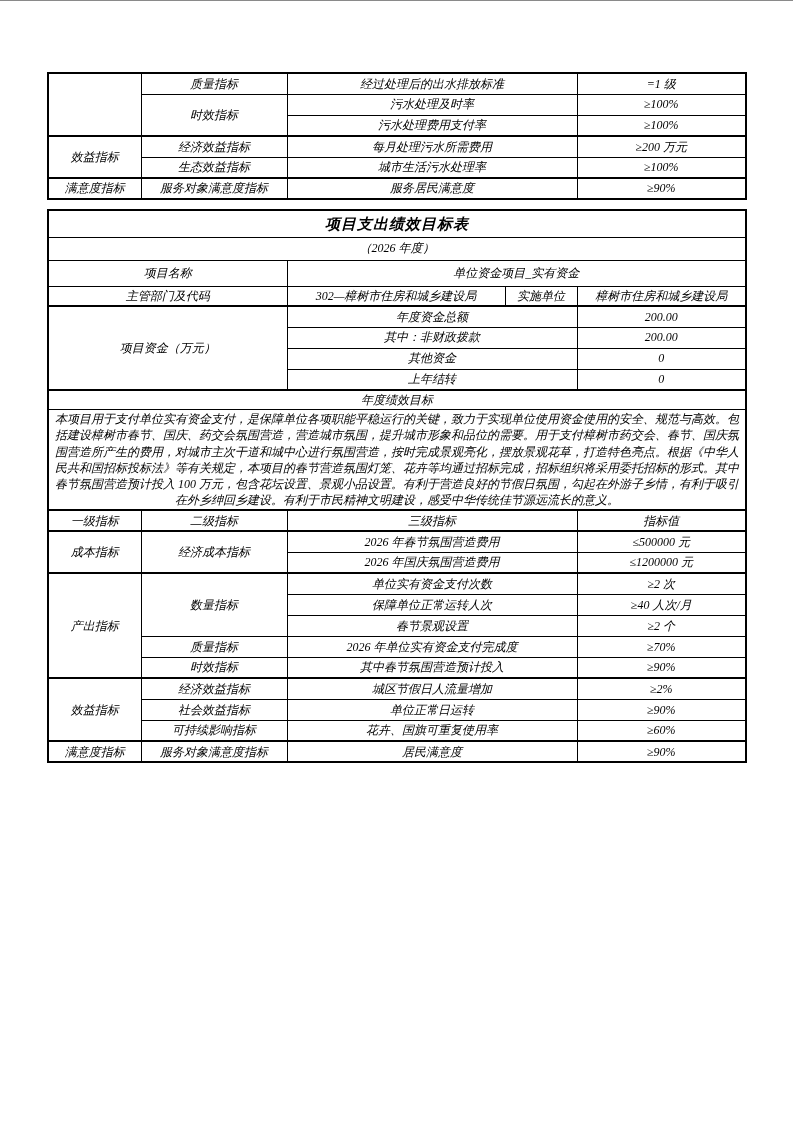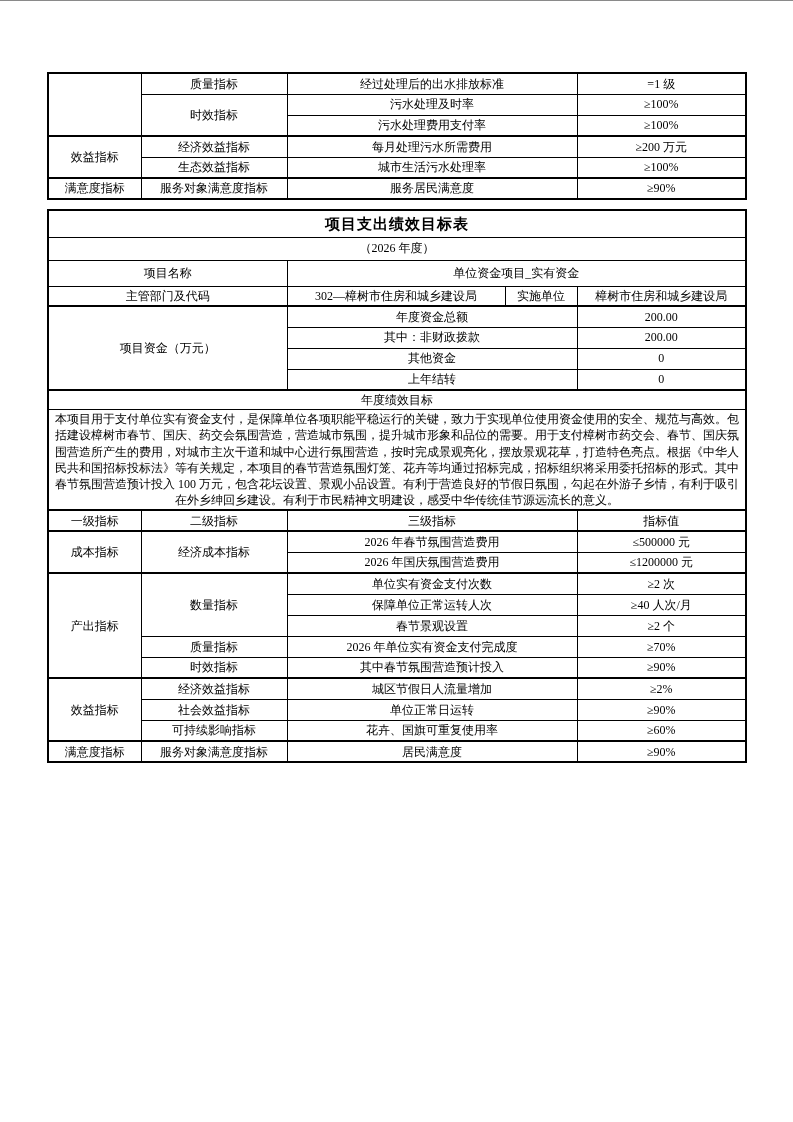--- a/index.html
+++ b/index.html
@@ -5,20 +5,21 @@
   html,body{margin:0;padding:0;background:#ffffff;}
   .page{
     position:relative;
     width:793px;height:1122px;
     background:#ffffff;
     border-top:1px solid #8a8a8a;
     overflow:hidden;
     font-family:"Liberation Serif","DejaVu Serif",serif;
     color:#000;
     font-size:12px;
+    font-style:italic;
   }
   .doc{
     position:absolute;
     left:47px;top:71px;width:699px;
   }
   table.doc-table{
     border-collapse:collapse;
     table-layout:fixed;
     width:699px;
     border:2px solid #000;

